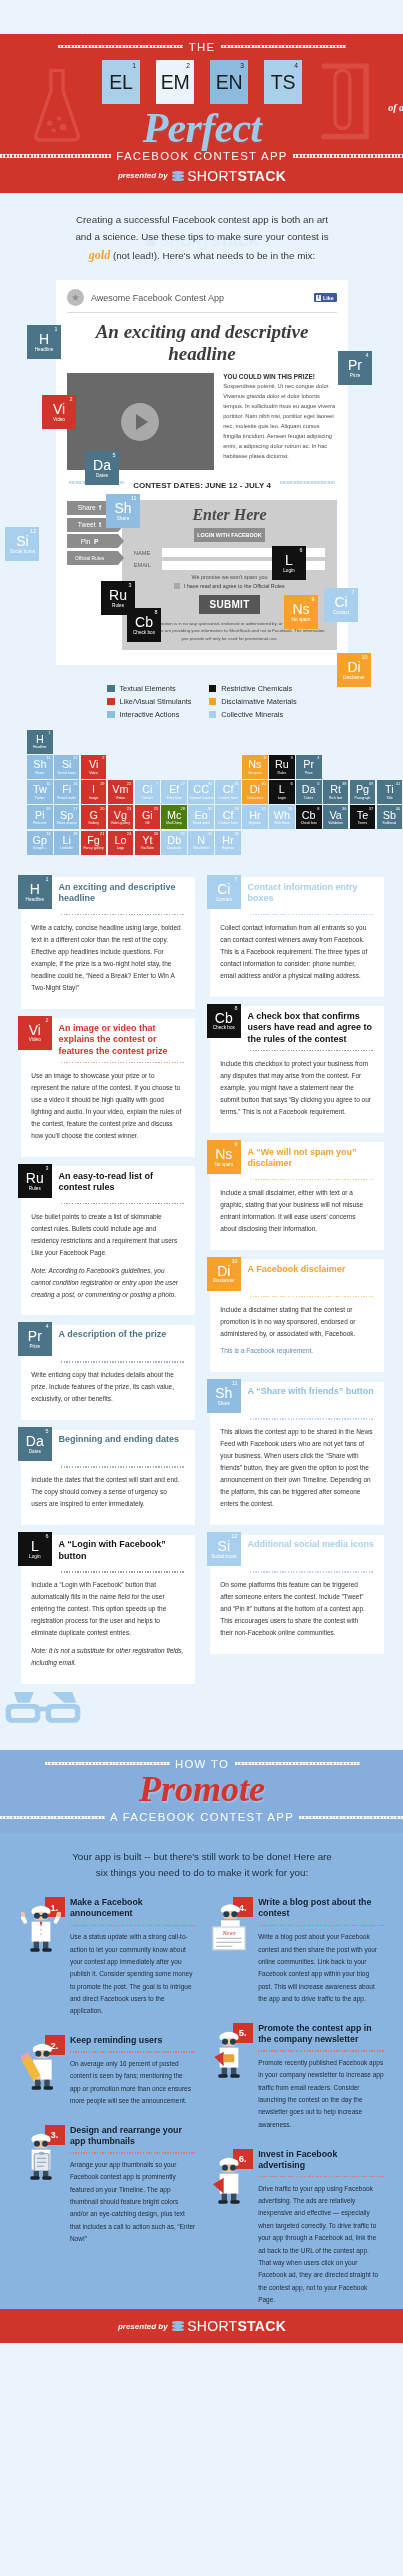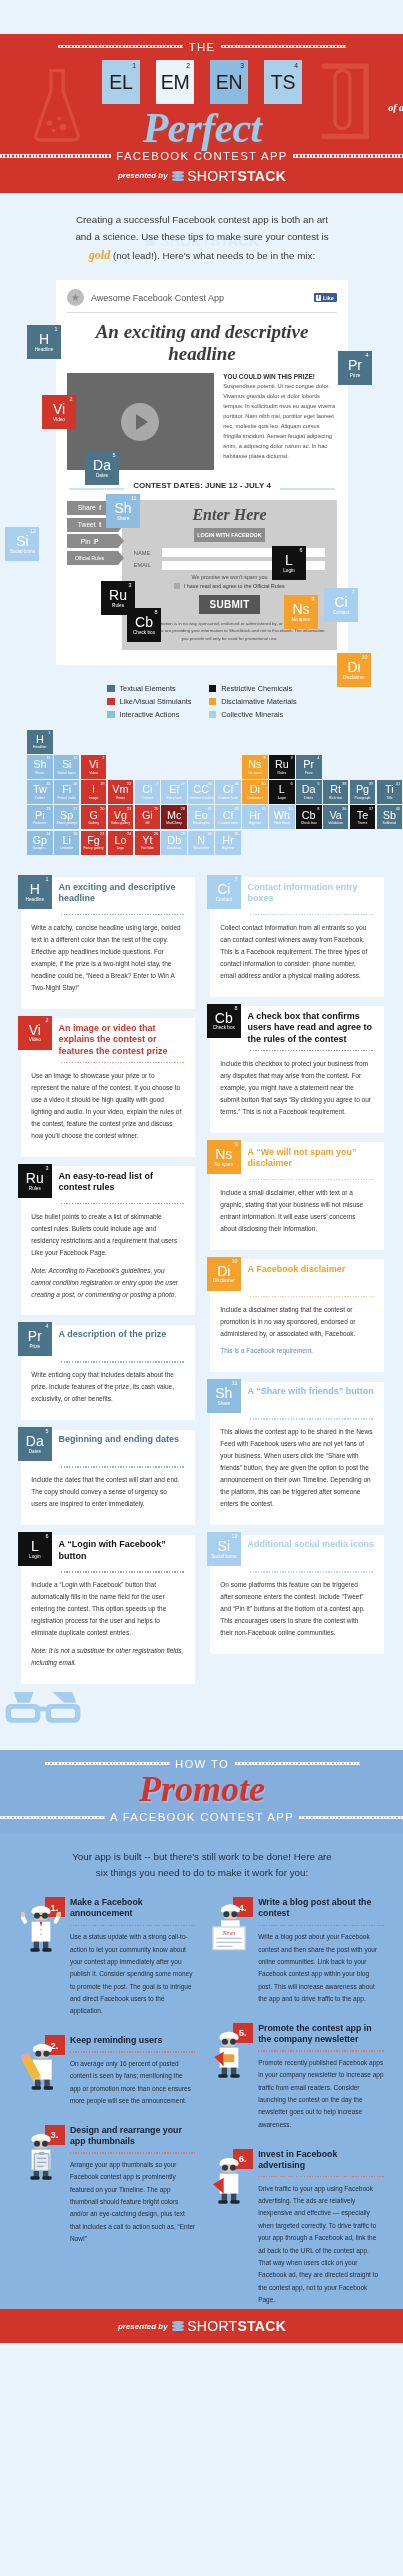--- a/index.html
+++ b/index.html
@@ -141,21 +141,21 @@
   }
   .play-tri {
     width: 0; height: 0; border-left: 12.8px solid #696969;
     border-top: 8px solid transparent; border-bottom: 8px solid transparent;
     margin-left: 4px;
   }
   .prize-col { flex: 1; }
   .prize-title { font-size: 6.4px; font-weight: bold; color: #2c2c2c; margin-bottom: 2px; }
   .prize-copy { font-size: 5.7px; color: #4d4d4d; line-height: 1.75; }
   .dates-row {
-    display: flex; align-items: flex-end; gap: 9px; margin: 10.8px 0 0; padding: 0 2.7px;
+    display: flex; align-items: flex-start; gap: 9px; margin: 10.8px 0 0; padding: 0 2.7px;
   }
   .dates-row .bar {
     flex: 1; height: 2.7px;
     background: repeating-linear-gradient(to right, #b9d4e7 0 2px, transparent 2px 3.4px);
     border-top: 0.7px solid #cfe0ee; border-bottom: 0.7px solid #cfe0ee;
   }
   .dates-row .txt { font-size: 8px; font-weight: bold; color: #2e2e2e; white-space: nowrap; }
   .form-wrap { display: flex; gap: 4px; margin-top: 9.4px; }
   .social-col { width: 51px; flex: none; padding-top: 1.3px; }
   .social-btn {
@@ -716,21 +716,21 @@
           <div class="pcell" style="background: rgb(209, 52, 42);">
             <span class="n">23</span>
             <span class="s">Vg</span>
             <span class="l">Video gallery</span>
           </div>
           <div class="pcell" style="background: rgb(209, 52, 42);">
             <span class="n">25</span>
             <span class="s">Gi</span>
             <span class="l">Gif</span>
           </div>
-          <div class="pcell" style="background: #7f1d1d;">
+          <div class="pcell" style="background: #4d7c0f;">
             <span class="n">28</span>
             <span class="s">Mc</span>
             <span class="l">MailChimp</span>
           </div>
           <div class="pcell" style="background: rgb(168, 207, 238);">
             <span class="n">31</span>
             <span class="s">Eo</span>
             <span class="l">Email optin</span>
           </div>
           <div class="pcell" style="background: rgb(168, 207, 238);">

